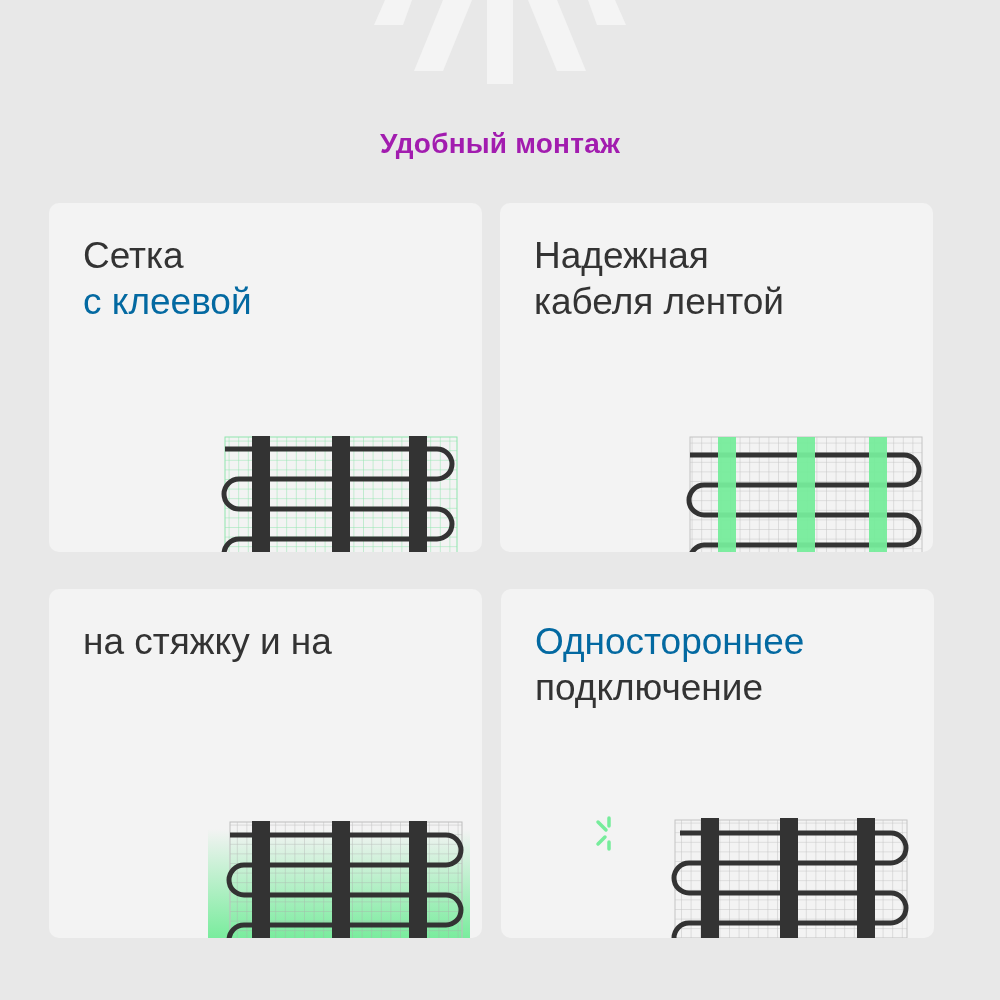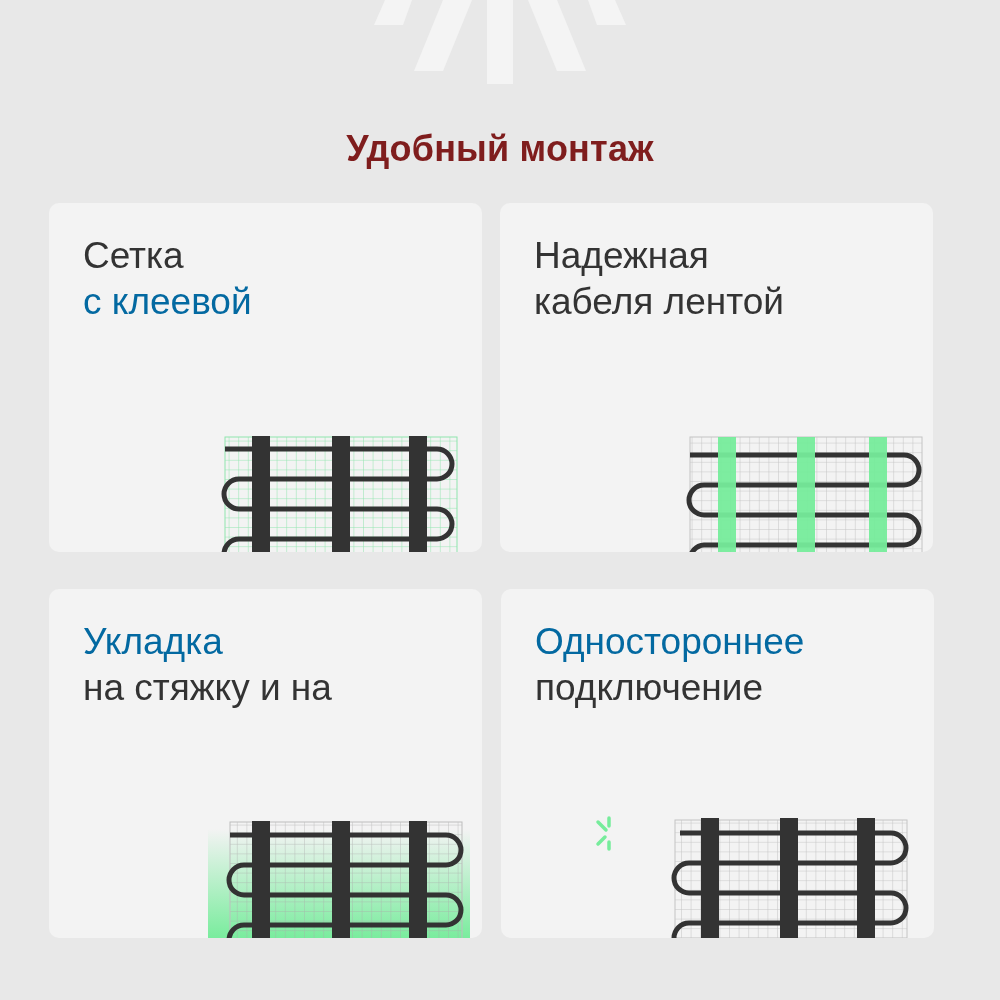--- a/index.html
+++ b/index.html
@@ -12,23 +12,23 @@
   }
   .logo {
     position: absolute;
     left: 360px; top: 0;
     width: 280px; height: 90px;
   }
   .page-title {
     position: absolute;
     left: 0; right: 0; top: 128px;
     text-align: center;
-    font-size: 36px;
+    font-size: 28px;
     font-weight: bold;
-    color: #7f1d1d;
+    color: #a21caf;
     letter-spacing: 0.2px;
   }
   .card {
     position: absolute;
     width: 433px; height: 349px;
     background: #f3f3f3;
     border-radius: 10px;
     overflow: hidden;
   }
   .card.c1 { left: 49px; top: 203px; }
@@ -98,21 +98,20 @@
     <rect x="8" y="4" width="232" height="122" fill="url(#g2)" stroke="#c4c4c4" stroke-width="1"></rect>
     <path d="M8 22 H222 A15 15 0 0 1 222 52 H22 A15 15 0 0 0 22 82 H222 A15 15 0 0 1 222 112 H22 A15 15 0 0 0 8 127" fill="none" stroke="#333" stroke-width="5"></path>
     <rect x="36" y="4" width="18" height="122" fill="#76ec9b" opacity="0.95"></rect>
     <rect x="115" y="4" width="18" height="122" fill="#76ec9b" opacity="0.95"></rect>
     <rect x="187" y="4" width="18" height="122" fill="#76ec9b" opacity="0.95"></rect>
   </svg>
 </div>
 
 <div class="card c3">
   <div class="card-text">
-    <span class="line accent">Укладка</span>
     <span class="line">на стяжку и на</span>
   </div>
   <svg class="illus" style="left:159px; top:226px;" width="270" height="130" viewBox="0 0 270 130">
     <defs>
       <linearGradient id="fade3" x1="0" y1="0" x2="0" y2="1">
         <stop offset="0" stop-color="#76ec9b" stop-opacity="0"></stop>
         <stop offset="1" stop-color="#76ec9b" stop-opacity="1"></stop>
       </linearGradient>
       <pattern id="g3" width="9.6" height="9.6" patternUnits="userSpaceOnUse">
         <path d="M9.6 0 L0 0 0 9.6" fill="none" stroke="#a8a8a8" stroke-width="1" stroke-opacity="0.7"></path>

